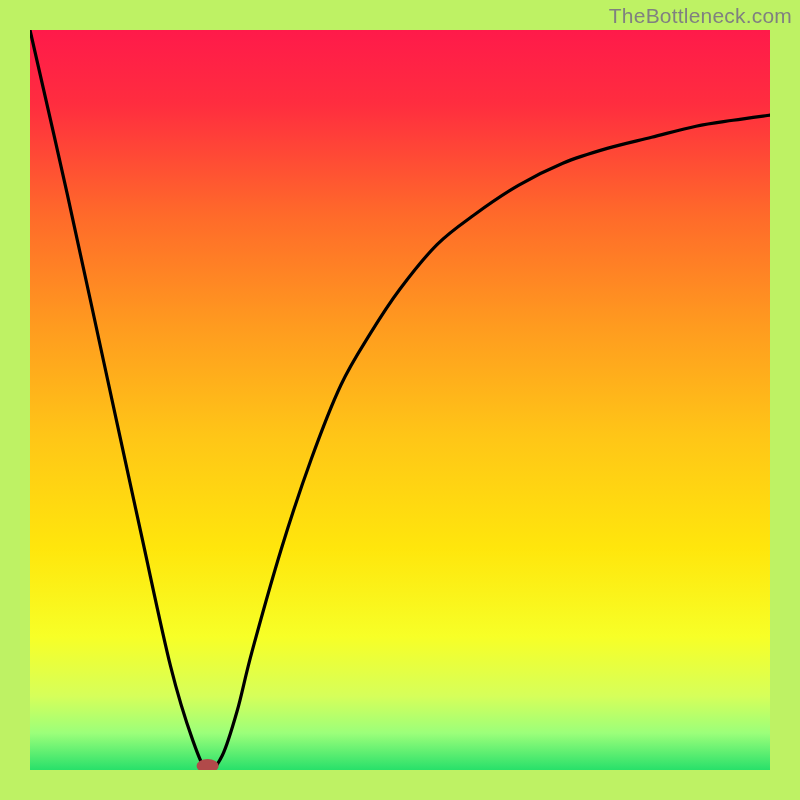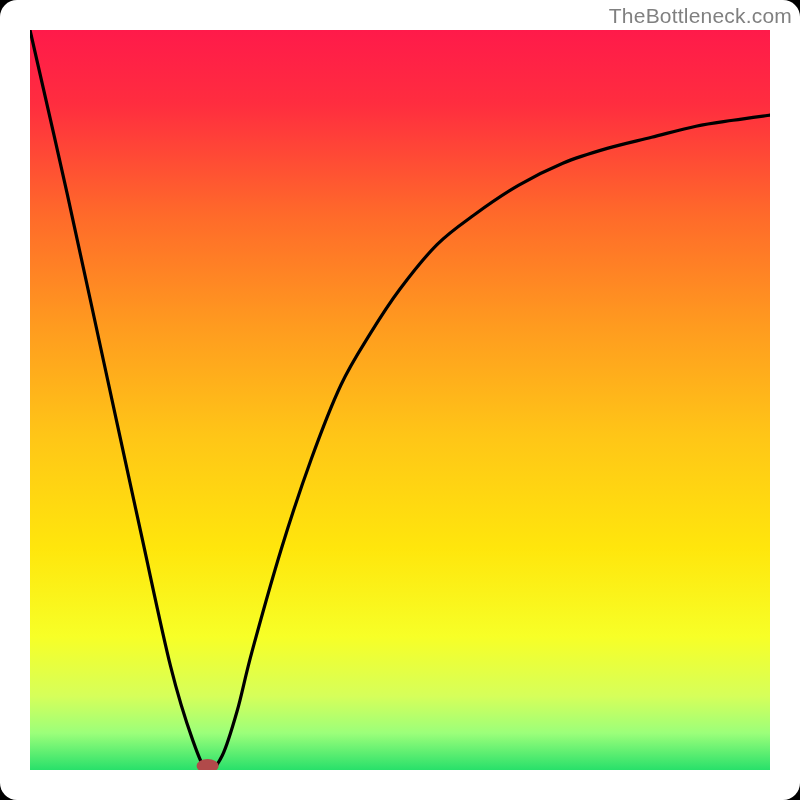--- a/index.html
+++ b/index.html
@@ -8,22 +8,21 @@
     width: 800px;
     height: 800px;
     overflow: hidden;
     background: #000;
     font-family: Arial, Helvetica, sans-serif;
   }
   .frame {
     position: relative;
     width: 800px;
     height: 800px;
-    background: #ffffff;
-    border-radius: 17px;
+    background: #bef264;
   }
   .plot {
     position: absolute;
     left: 30px;
     top: 30px;
     width: 740px;
     height: 740px;
     overflow: hidden;
   }
   .plot svg {

